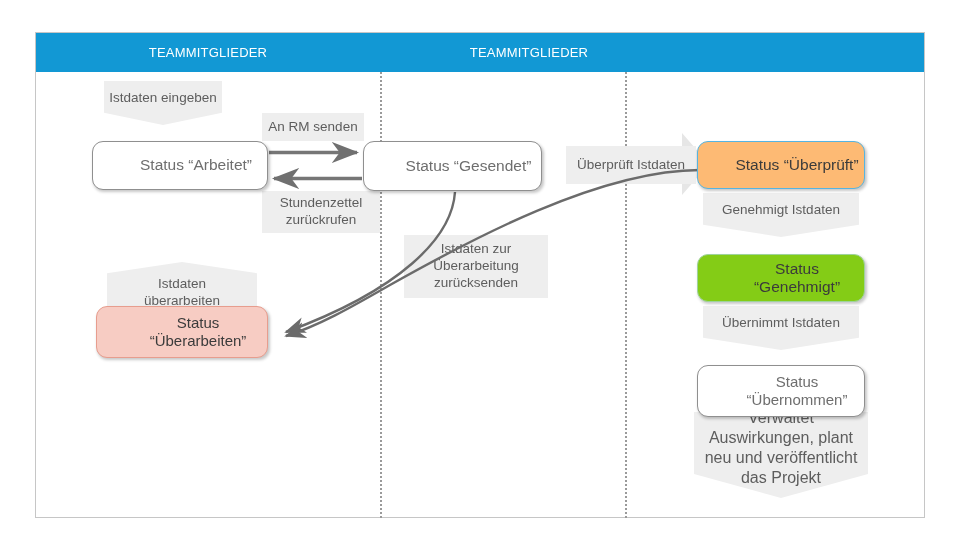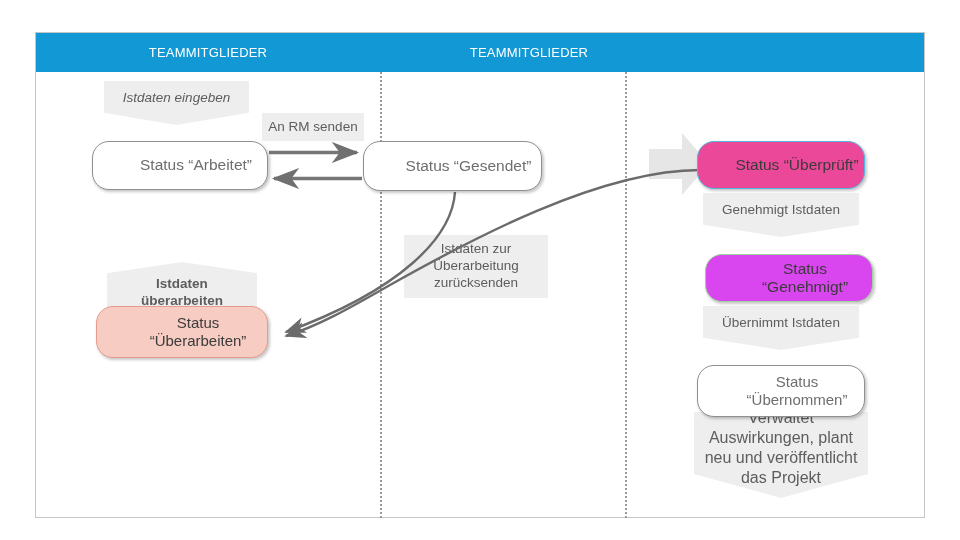--- a/index.html
+++ b/index.html
@@ -20,47 +20,47 @@
   .hdr-1{width:344px;}
   .hdr-2{width:246px;}
   .hdr-3{width:298px;}
 
   
   .divider{position:absolute;width:0;border-left:2px dotted #9a9a9a;}
   .div-1{left:380px;top:72px;height:446px;}
   .div-2{left:625px;top:72px;height:446px;}
 
   
-  .box{position:absolute;box-sizing:border-box;border-radius:17px;
+  .box{position:absolute;box-sizing:border-box;border-radius:11px;
        display:flex;align-items:center;justify-content:center;
        text-align:center;line-height:1.18;color:#404040;
        font-size:15.5px;z-index:6;
        box-shadow:1.5px 2px 3px rgba(0,0,0,.22);padding-left:32px;}
   .box.white{background:#ffffff;border:1.3px solid #8f8f8f;color:#6e6e6e;}
-  .box.blue{background:#ec4899;border:1.3px solid #56b4e0;color:#3b3b3b;text-align:right;}
-  .box.green{background:#d946ef;border:1.3px solid #9ed39b;color:#3b3b3b;margin-left:8px;}
+  .box.blue{background:#fdba74;border:1.3px solid #56b4e0;color:#3b3b3b;text-align:right;}
+  .box.green{background:#84cc16;border:1.3px solid #9ed39b;color:#3b3b3b;}
   .box.pink{background:#f7ccc3;border:1.3px solid #e79d8e;color:#3b3b3b;}
 
   .b-arbeitet {left:92px; top:141px; width:176px;height:49px;}
   .b-gesendet {left:363px;top:141px;width:179px;height:50px;}
   .b-ueberprueft{left:697px;top:141px;width:168px;height:48px;}
   .b-genehmigt{left:697px;top:254px;width:168px;height:48px;}
   .b-uebernommen{left:697px;top:365px;width:168px;height:52px;font-size:15px;}
   .b-ueberarbeiten{left:96px;top:306px;width:172px;height:52px;font-size:15px;}
 
   
   .plabel{position:absolute;background:#eeeeee;color:#5d5d5d;
           display:flex;align-items:center;justify-content:center;
           text-align:center;line-height:1.25;font-size:13.5px;z-index:3;}
   .plabel.down{clip-path:polygon(0 0,100% 0,100% 72%,50% 100%,0 72%);}
-  .plabel.up{clip-path:polygon(0 22%,50% 0,100% 22%,100% 100%,0 100%);font-weight:bold;}
+  .plabel.up{clip-path:polygon(0 22%,50% 0,100% 22%,100% 100%,0 100%);}
   .plabel.flat{}
 
-  .l-eingeben   {left:104px;top:81px; width:145px;height:44px;
-                 padding-bottom:9px;box-sizing:border-box;font-style:italic;}
+  .l-eingeben   {left:104px;top:81px; width:118px;height:44px;
+                 padding-bottom:9px;box-sizing:border-box;}
   .l-anrm       {left:262px;top:113px;width:102px;height:28px;}
   .l-stunden    {left:262px;top:191px;width:118px;height:42px;}
   .l-zuruecksend{left:404px;top:235px;width:144px;height:63px;}
   .l-ueberarb   {left:107px;top:262px;width:150px;height:51px;
                  padding-top:10px;box-sizing:border-box;}
   .l-ueberpruft {left:566px;top:146px;width:130px;height:38px;
                  font-size:13.5px;}
   .l-ueberpruft-arrow{left:649px;top:133px;width:60px;height:62px;
                  background:#e6e6e6;z-index:2;
                  clip-path:polygon(0 26%,55% 26%,55% 0,100% 50%,55% 100%,55% 74%,0 74%);}
@@ -105,37 +105,44 @@
 
     <path d="M 455,192 C 452,238 400,290 286,332" fill="none" stroke="#6b6b6b" stroke-width="2.4" marker-end="url(#ah2)"></path>
 
     <path d="M 700,170 C 600,170 470,240 390,285 C 350,308 318,326 286,336" fill="none" stroke="#6b6b6b" stroke-width="2.4" marker-end="url(#ah2)"></path>
   </svg>
 
   <div class="plabel down l-eingeben">Istdaten eingeben</div>
 
   <div class="plabel flat l-anrm">An RM senden</div>
 
+  <div class="plabel flat l-stunden">
+    <div>
+      <div>Stundenzettel</div>
+      <div>zurückrufen</div>
+    </div>
+  </div>
 
   <div class="plabel flat l-zuruecksend">
     <div>
       <div>Istdaten zur</div>
       <div>Überarbeitung</div>
       <div>zurücksenden</div>
     </div>
   </div>
 
   <div class="plabel up l-ueberarb">
     <div>
       <div>Istdaten</div>
       <div>überarbeiten</div>
     </div>
   </div>
 
   <div class="l-ueberpruft-arrow" style="position:absolute"></div>
+  <div class="plabel flat l-ueberpruft">Überprüft Istdaten</div>
 
   <div class="plabel down l-genehmigt">Genehmigt Istdaten</div>
 
   <div class="plabel down l-uebernimmt">Übernimmt Istdaten</div>
 
   <div class="plabel down l-verwaltet">
     <div>
       <div>Verwaltet</div>
       <div>Auswirkungen, plant</div>
       <div>neu und veröffentlicht</div>

